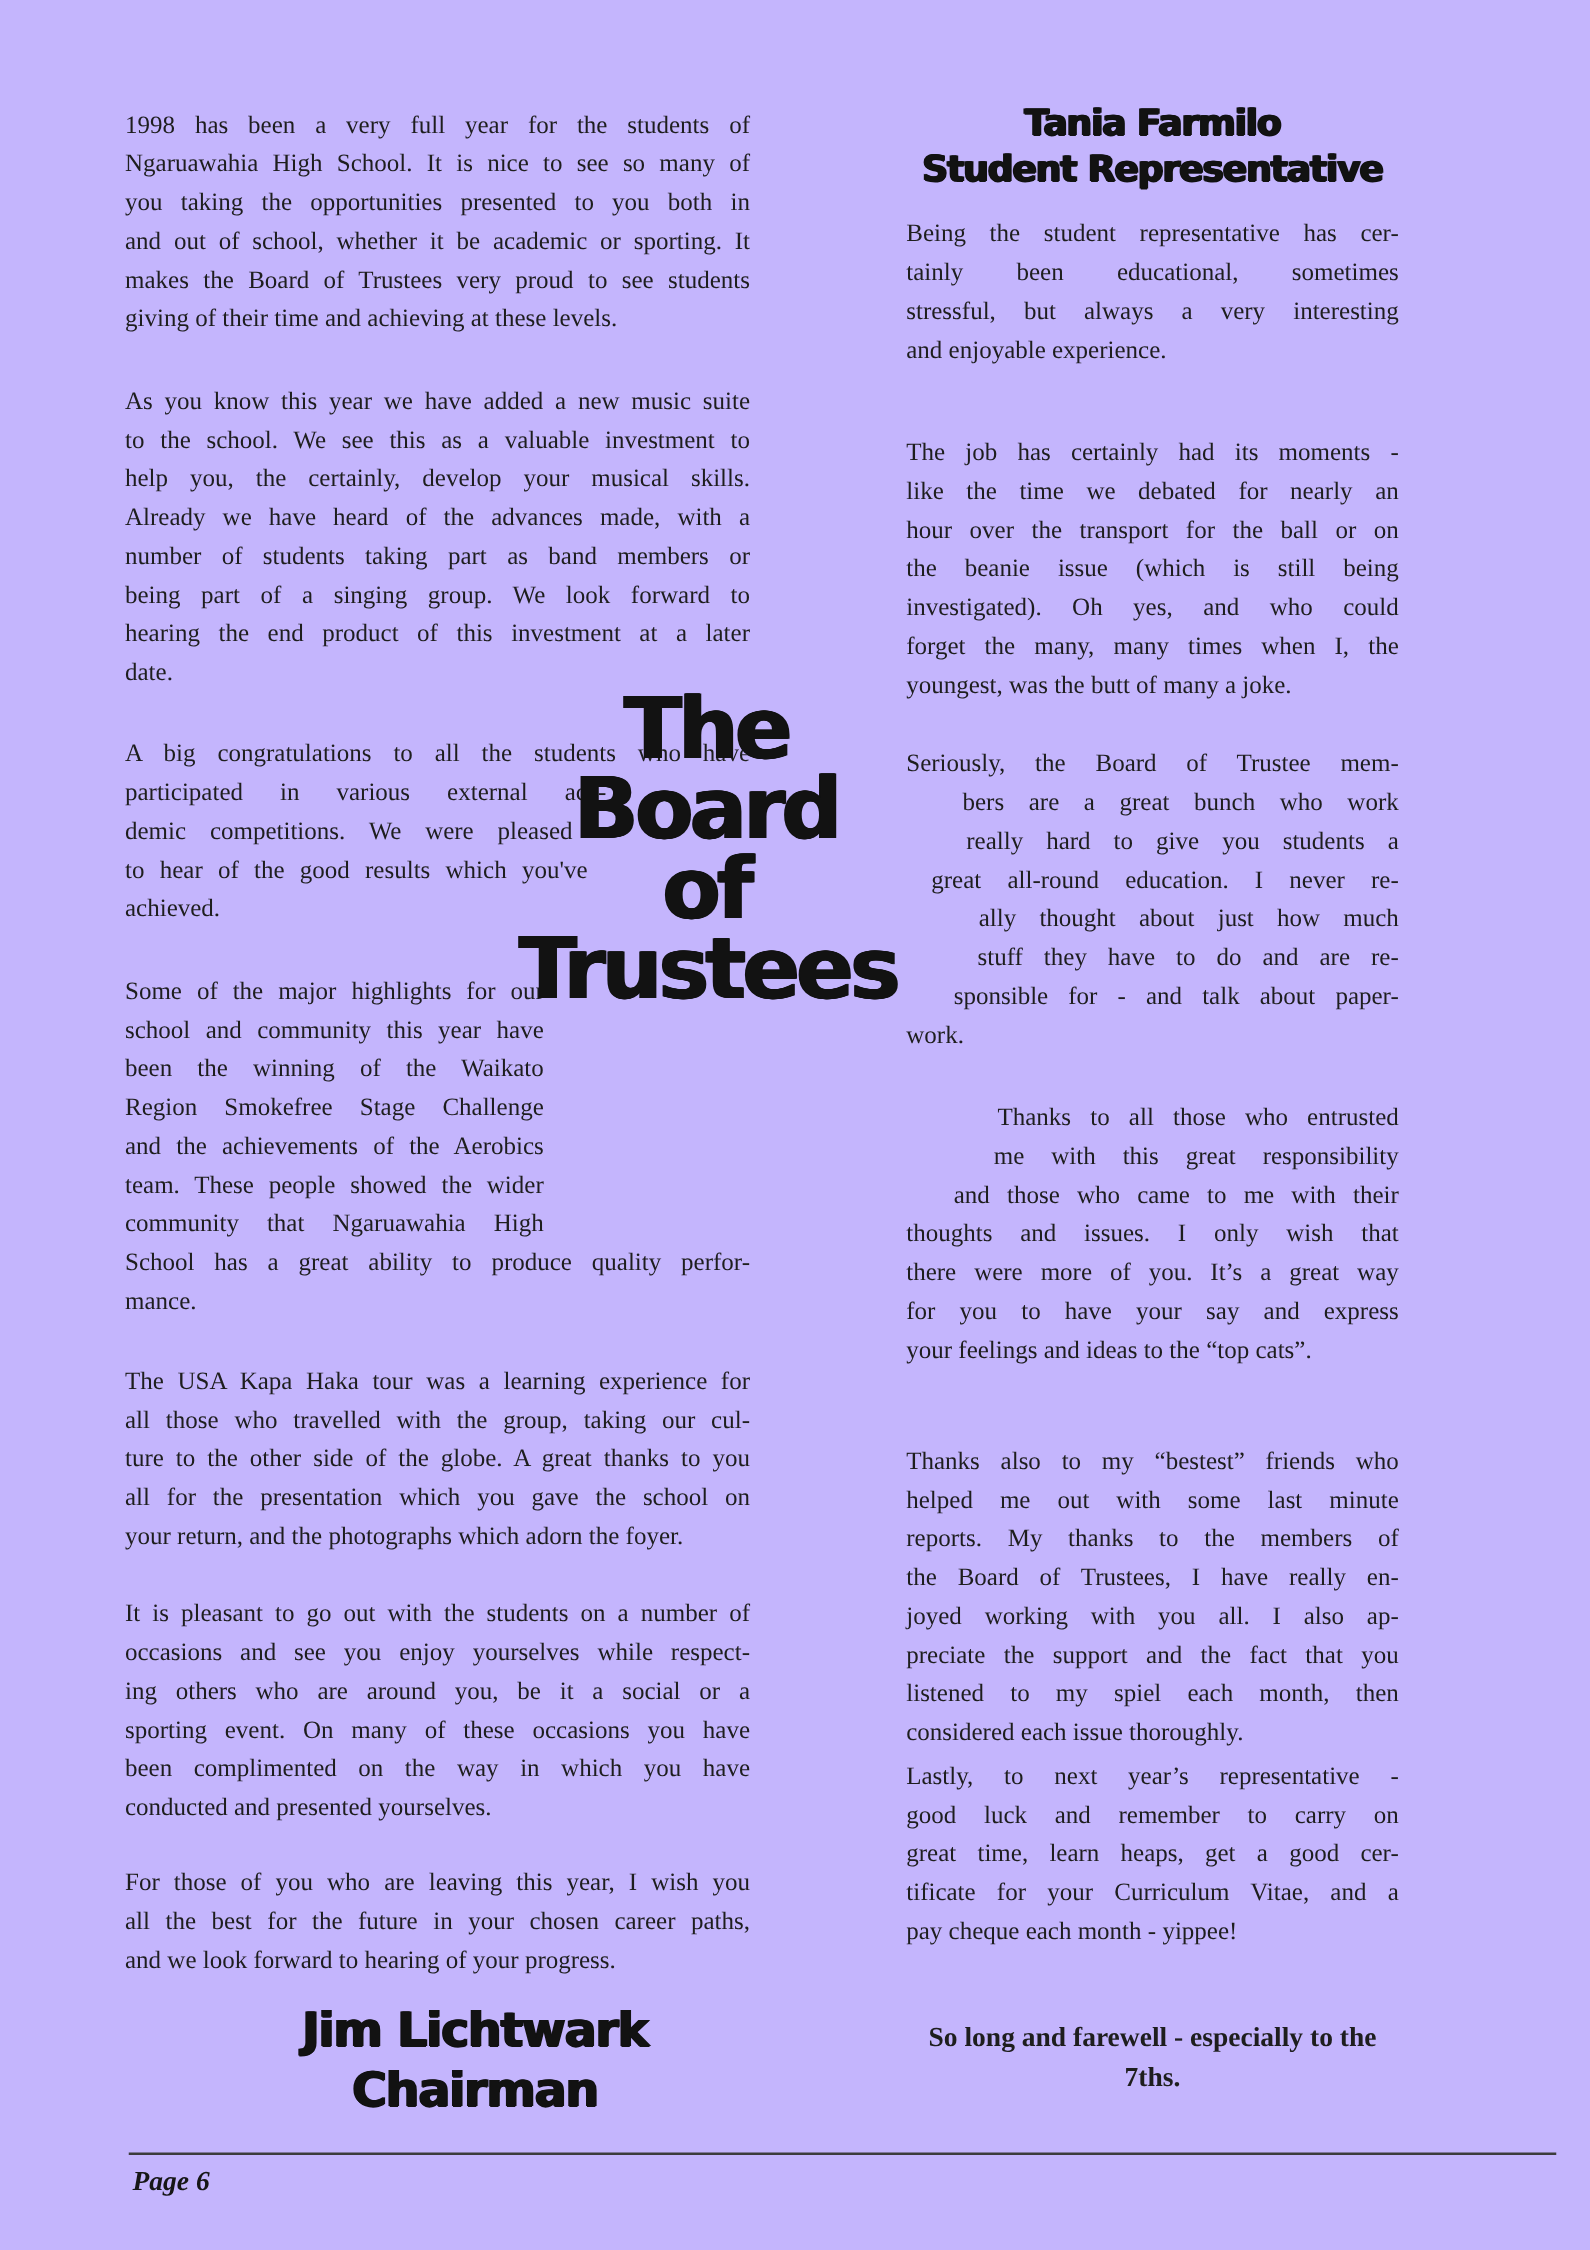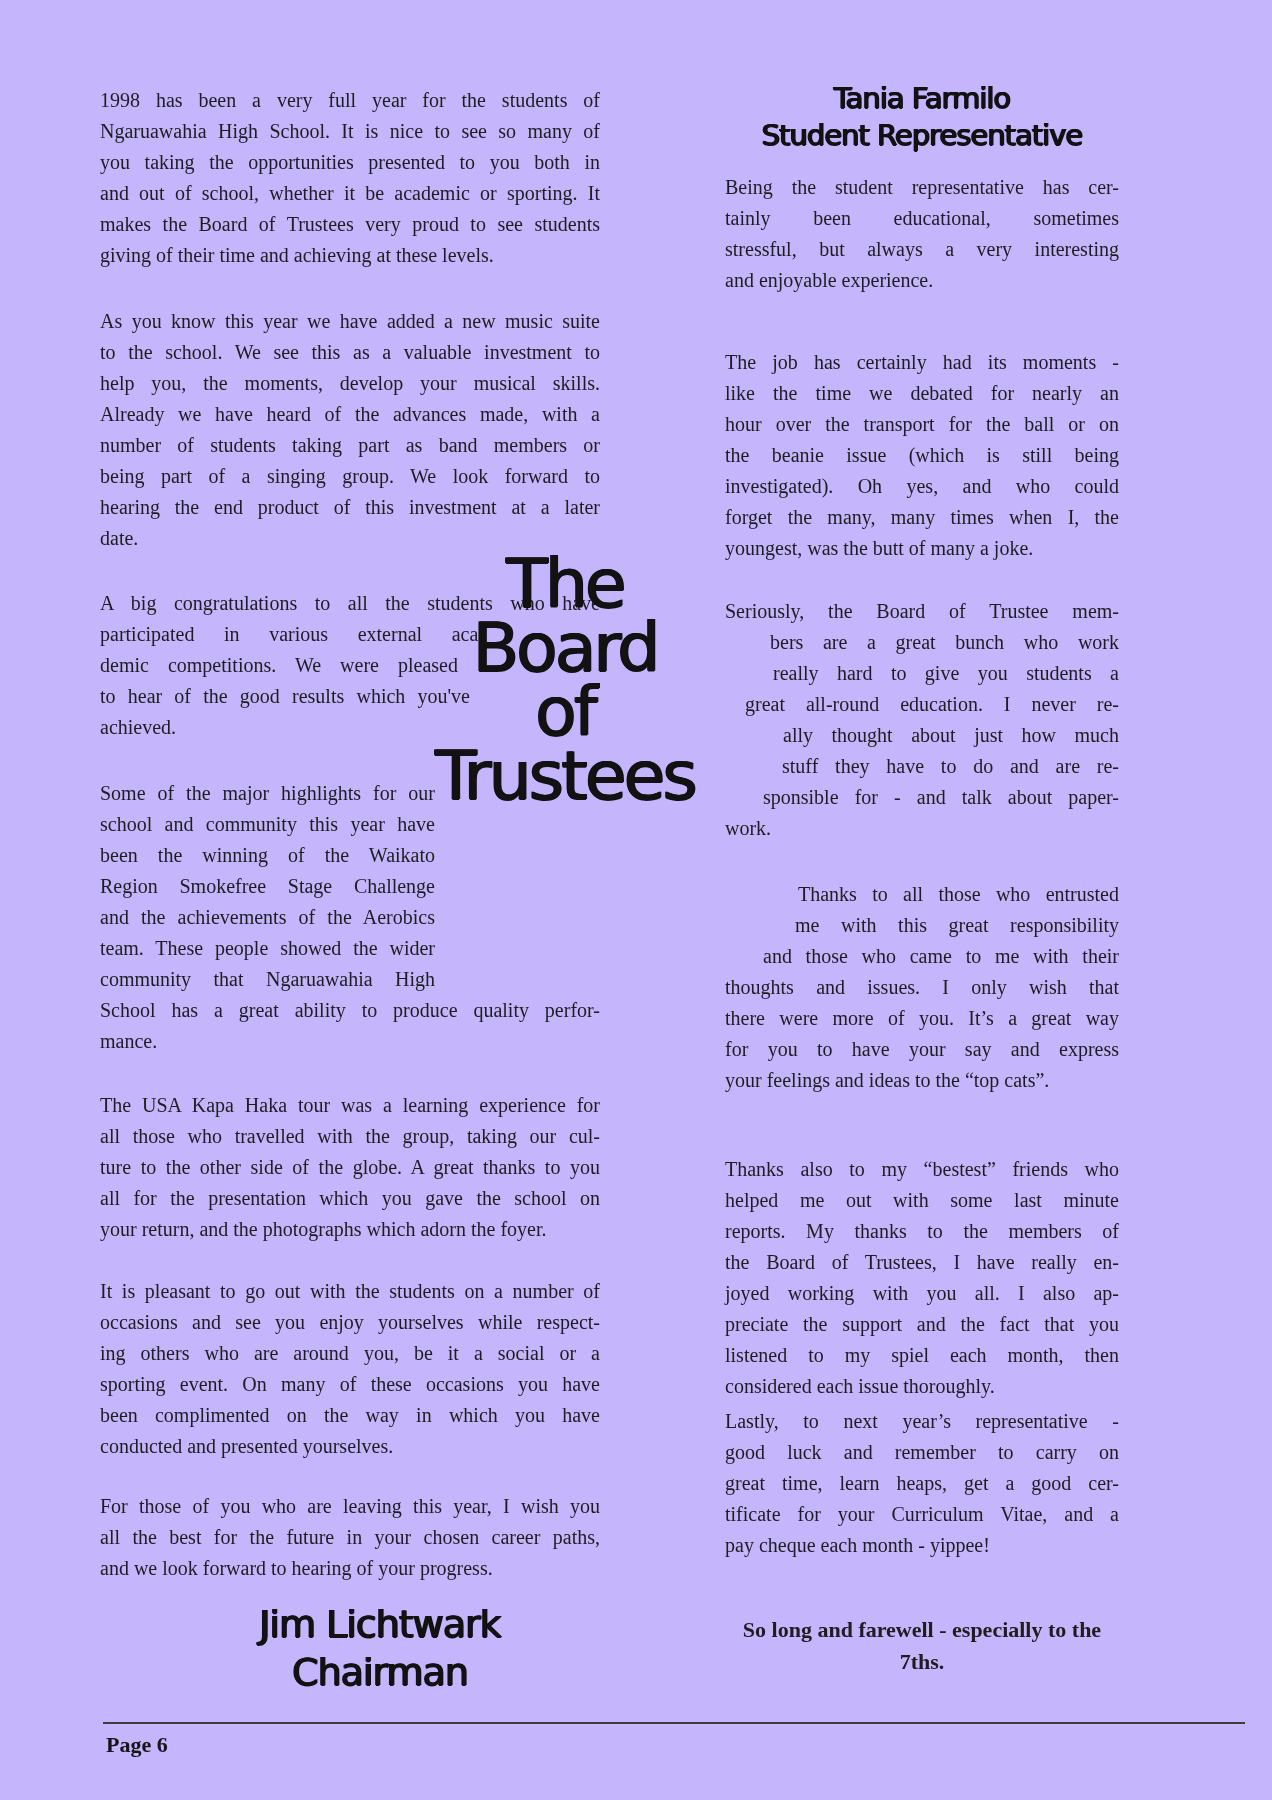--- a/index.html
+++ b/index.html
@@ -44,21 +44,21 @@
   .rp3 .ln:nth-child(5) { padding-left: 58px; }
   .rp3 .ln:nth-child(6) { padding-left: 57px; }
   .rp3 .ln:nth-child(7) { padding-left: 38px; }
   .rp4 .ln:nth-child(1) { padding-left: 73px; }
   .rp4 .ln:nth-child(2) { padding-left: 70px; }
   .rp4 .ln:nth-child(3) { padding-left: 38px; }
 
   
   .display {
     font-family: "DejaVu Sans", sans-serif;
-    font-weight: normal;
+    font-weight: bold;
     color: #121212;
     text-shadow: 0.9px 0 0 currentColor, -0.9px 0 0 currentColor, 0 0.6px 0 currentColor;
   }
   .center-block .ln,
   .center-block .ln.last {
     text-align: center;
     text-align-last: center;
   }
 
   .rc-heading {
@@ -104,41 +104,42 @@
     width: 1142px;
     height: 2px;
     background: #3c3c3c;
   }
   .page-number {
     position: absolute;
     left: 106px;
     top: 1732px;
     font-size: 22px;
     font-weight: bold;
+    font-style: italic;
     color: #161616;
     text-align: right;
   }
 </style>
 </head>
 <body>
 
 <div class="page">
 
   <div class="para lcol lp1" style="top:85px">
       <div class="ln">1998 has been a very full year for the students of</div>
       <div class="ln">Ngaruawahia High School. It is nice to see so many of</div>
       <div class="ln">you taking the opportunities presented to you both in</div>
       <div class="ln">and out of school, whether it be academic or sporting. It</div>
       <div class="ln">makes the Board of Trustees very proud to see students</div>
       <div class="ln last">giving of their time and achieving at these levels.</div>
     </div>
   <div class="para lcol lp2" style="top:306px">
       <div class="ln">As you know this year we have added a new music suite</div>
       <div class="ln">to the school. We see this as a valuable investment to</div>
-      <div class="ln">help you, the moments, develop your musical skills.</div>
+      <div class="ln">help you, the certainly, develop your musical skills.</div>
       <div class="ln">Already we have heard of the advances made, with a</div>
       <div class="ln">number of students taking part as band members or</div>
       <div class="ln">being part of a singing group. We look forward to</div>
       <div class="ln">hearing the end product of this investment at a later</div>
       <div class="ln last">date.</div>
     </div>
   <div class="para lcol lp3" style="top:588px">
       <div class="ln">A big congratulations to all the students who have</div>
       <div class="ln">participated in various external aca-</div>
       <div class="ln">demic competitions. We were pleased</div>

